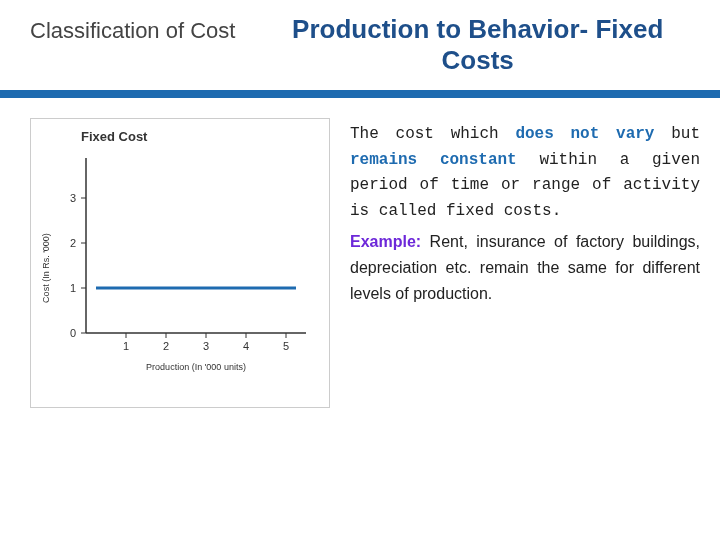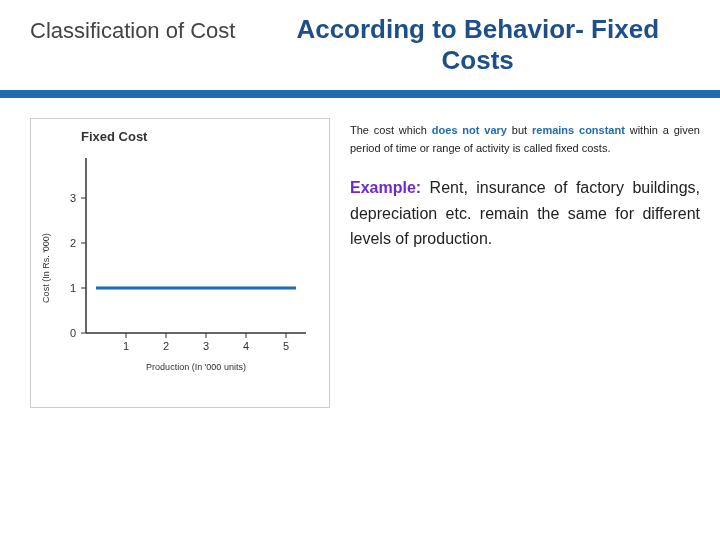--- a/index.html
+++ b/index.html
@@ -54,25 +54,25 @@
       width: 100%;
       height: 255px;
     }
 
     .text-area {
       flex: 1;
       padding-top: 4px;
     }
 
     .main-text {
-      font-size: 11px;
+      font-size: 16px;
       line-height: 1.6;
       color: #222222;
-      font-family: Liberation Sans, sans-serif;
-      margin-bottom: 18px;
+      font-family: Liberation Mono, monospace;
+      margin-bottom: 5px;
       text-align: justify;
     }
 
     .main-text .does-not-vary {
       color: #1e6bb0;
       font-weight: bold;
     }
 
     .main-text .remains-constant {
       color: #1e6bb0;
@@ -123,21 +123,21 @@
       padding: 14px 30px 6px 30px;
     }
   </style>
 </head>
 <body>
 
 <div class="slide">
 
   <div class="header-row">
     <div class="title-left">Classification of Cost</div>
-    <div class="title-right">According to Behavior- Fixed Costs</div>
+    <div class="title-right">Production to Behavior- Fixed Costs</div>
   </div>
 
   <div class="divider-blue"></div>
 
   <div class="content-area">
 
     <div class="chart-area">
       <div class="chart-container">
         <div class="chart-title">Fixed Cost</div>
         <div class="chart-svg-wrapper">

